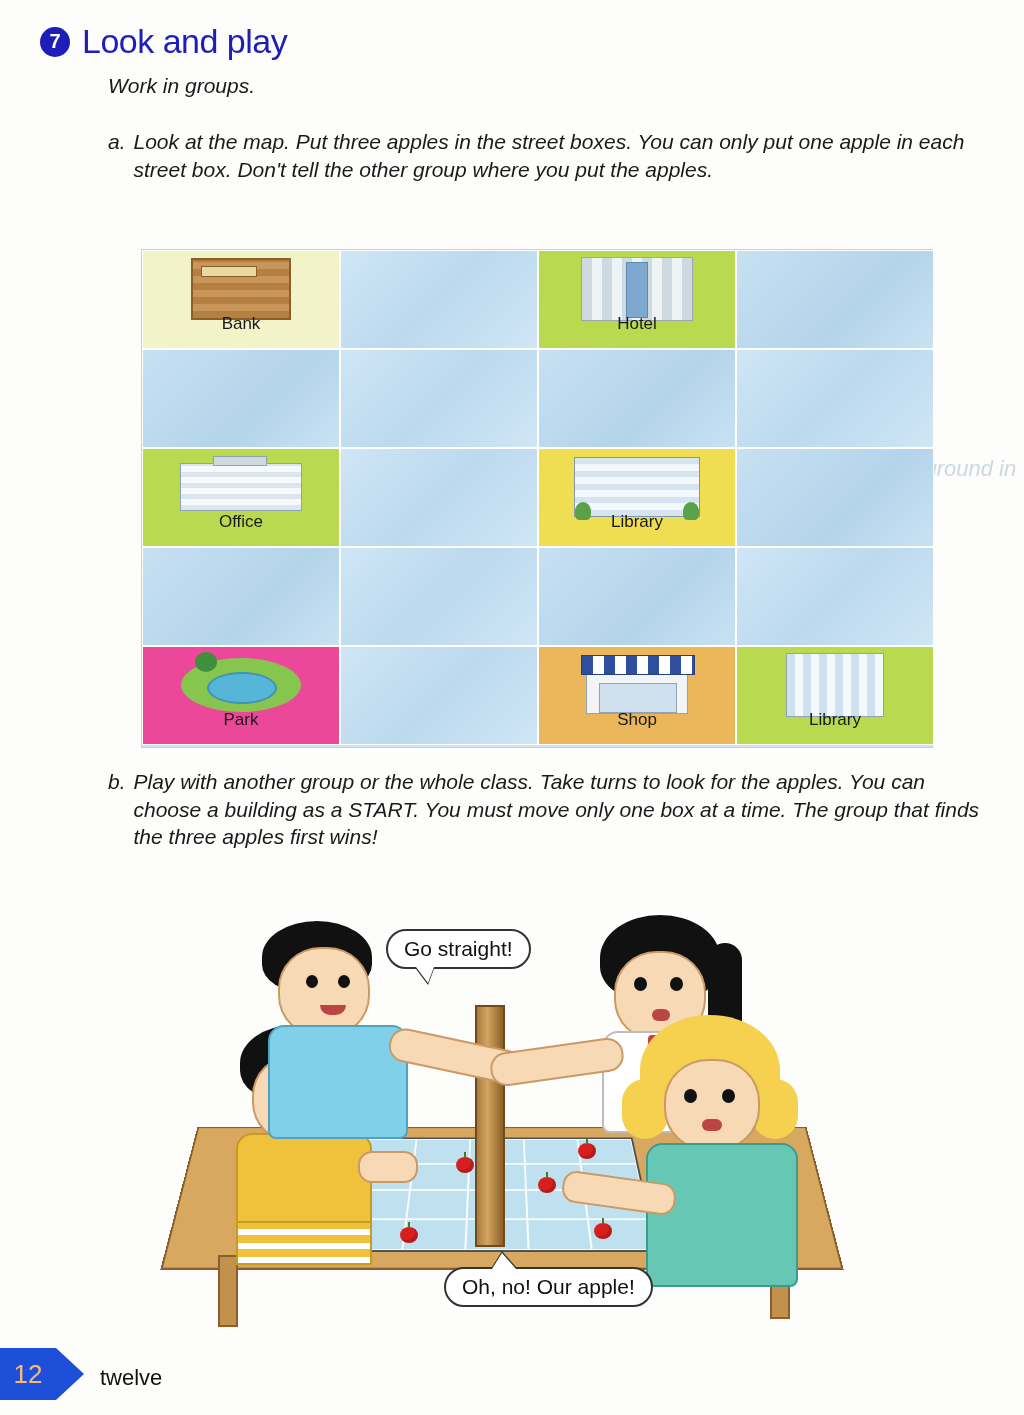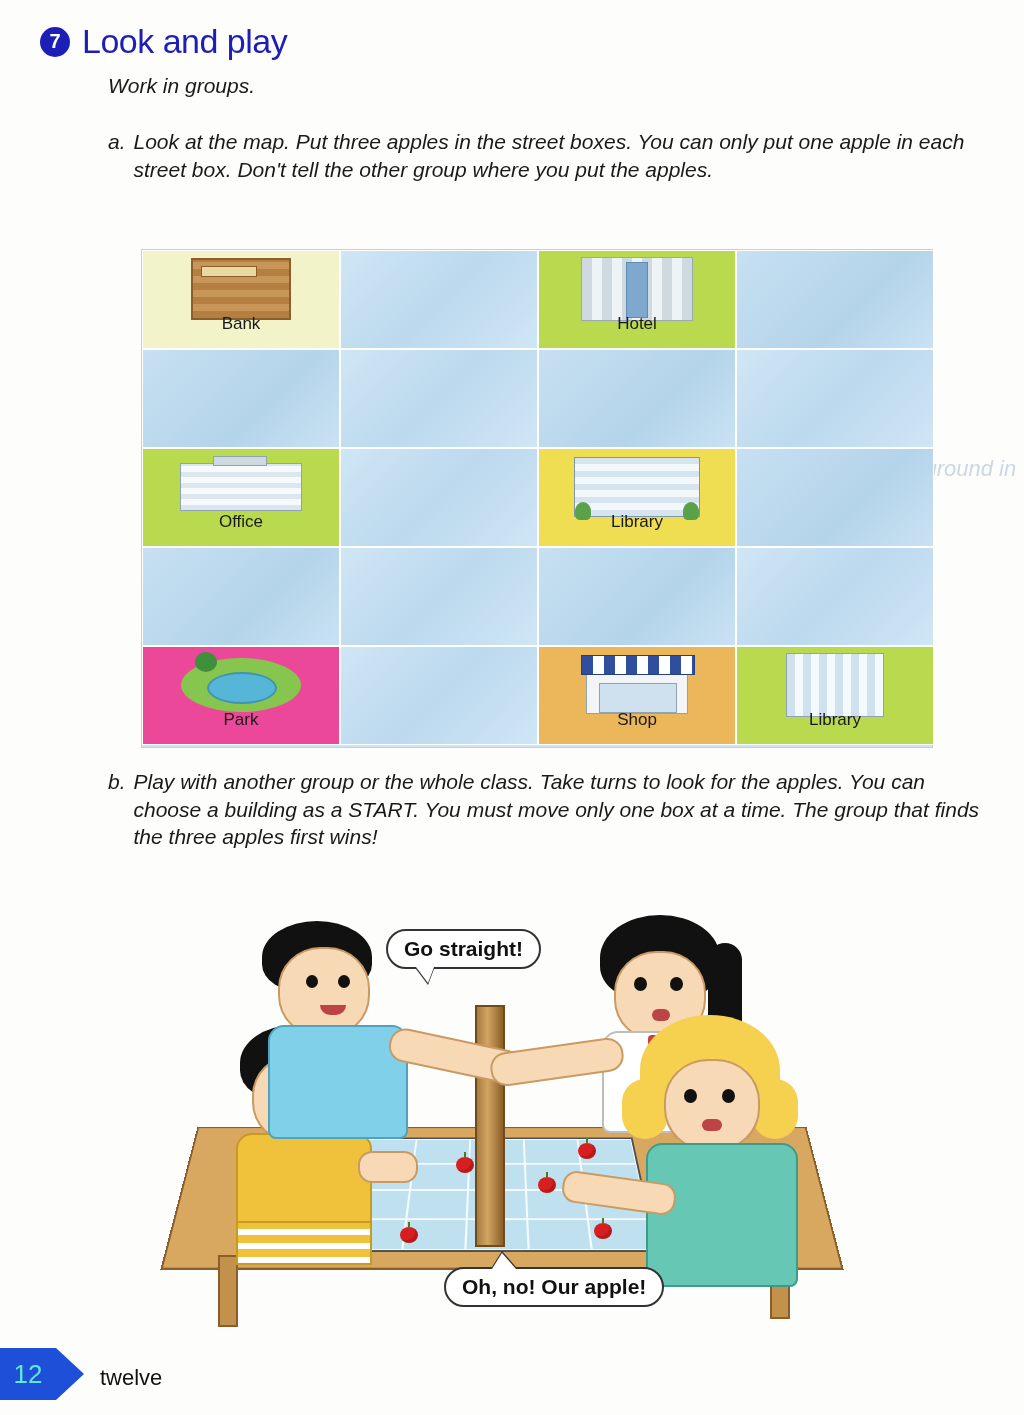--- a/index.html
+++ b/index.html
@@ -169,21 +169,21 @@
   }
   
   .illus{
     position:absolute;left:170px;top:905px;width:660px;height:420px;
   }
   .bubble{
     position:absolute;
     background:#ffffff;border:2px solid #333;border-radius:22px;
     font-size:21px;color:#111;
     font-family:"Liberation Sans", sans-serif;
-    padding:6px 16px;white-space:nowrap;font-weight:bold;
+    padding:6px 16px;white-space:nowrap;
   }
   .bubble:after{
     content:"";position:absolute;width:0;height:0;
   }
   #bubble-1{left:216px;top:24px;}
   #bubble-1:after{
     left:28px;bottom:-16px;border-left:12px solid transparent;
     border-right:6px solid transparent;border-top:16px solid #fff;
     filter:drop-shadow(0 2px 0 #333);
   }
@@ -224,21 +224,21 @@
   .kid{position:absolute;}
   .hair{background:#111;border-radius:50% 50% 40% 40%;}
   .face{background:#f8d9b5;border:2px solid #c99a63;border-radius:46%;}
   .shirt{border-radius:16px 16px 8px 8px;}
   
   .page-tag{
     position:absolute;left:0;top:1348px;
     display:flex;align-items:center;
   }
   .tag-box{
-    width:56px;height:52px;background:#1d4fd8;color:#5eead4;
+    width:56px;height:52px;background:#1d4fd8;color:#fdba74;
     display:flex;align-items:center;justify-content:center;
     font-size:26px;font-family:"Liberation Sans", sans-serif;
   }
   .tag-arrow{
     width:0;height:0;border-top:26px solid transparent;border-bottom:26px solid transparent;
     border-left:28px solid #1d4fd8;
   }
   .page-word{
     position:absolute;left:100px;top:1365px;
     font-size:22px;color:#111;font-family:"Liberation Sans", sans-serif;

